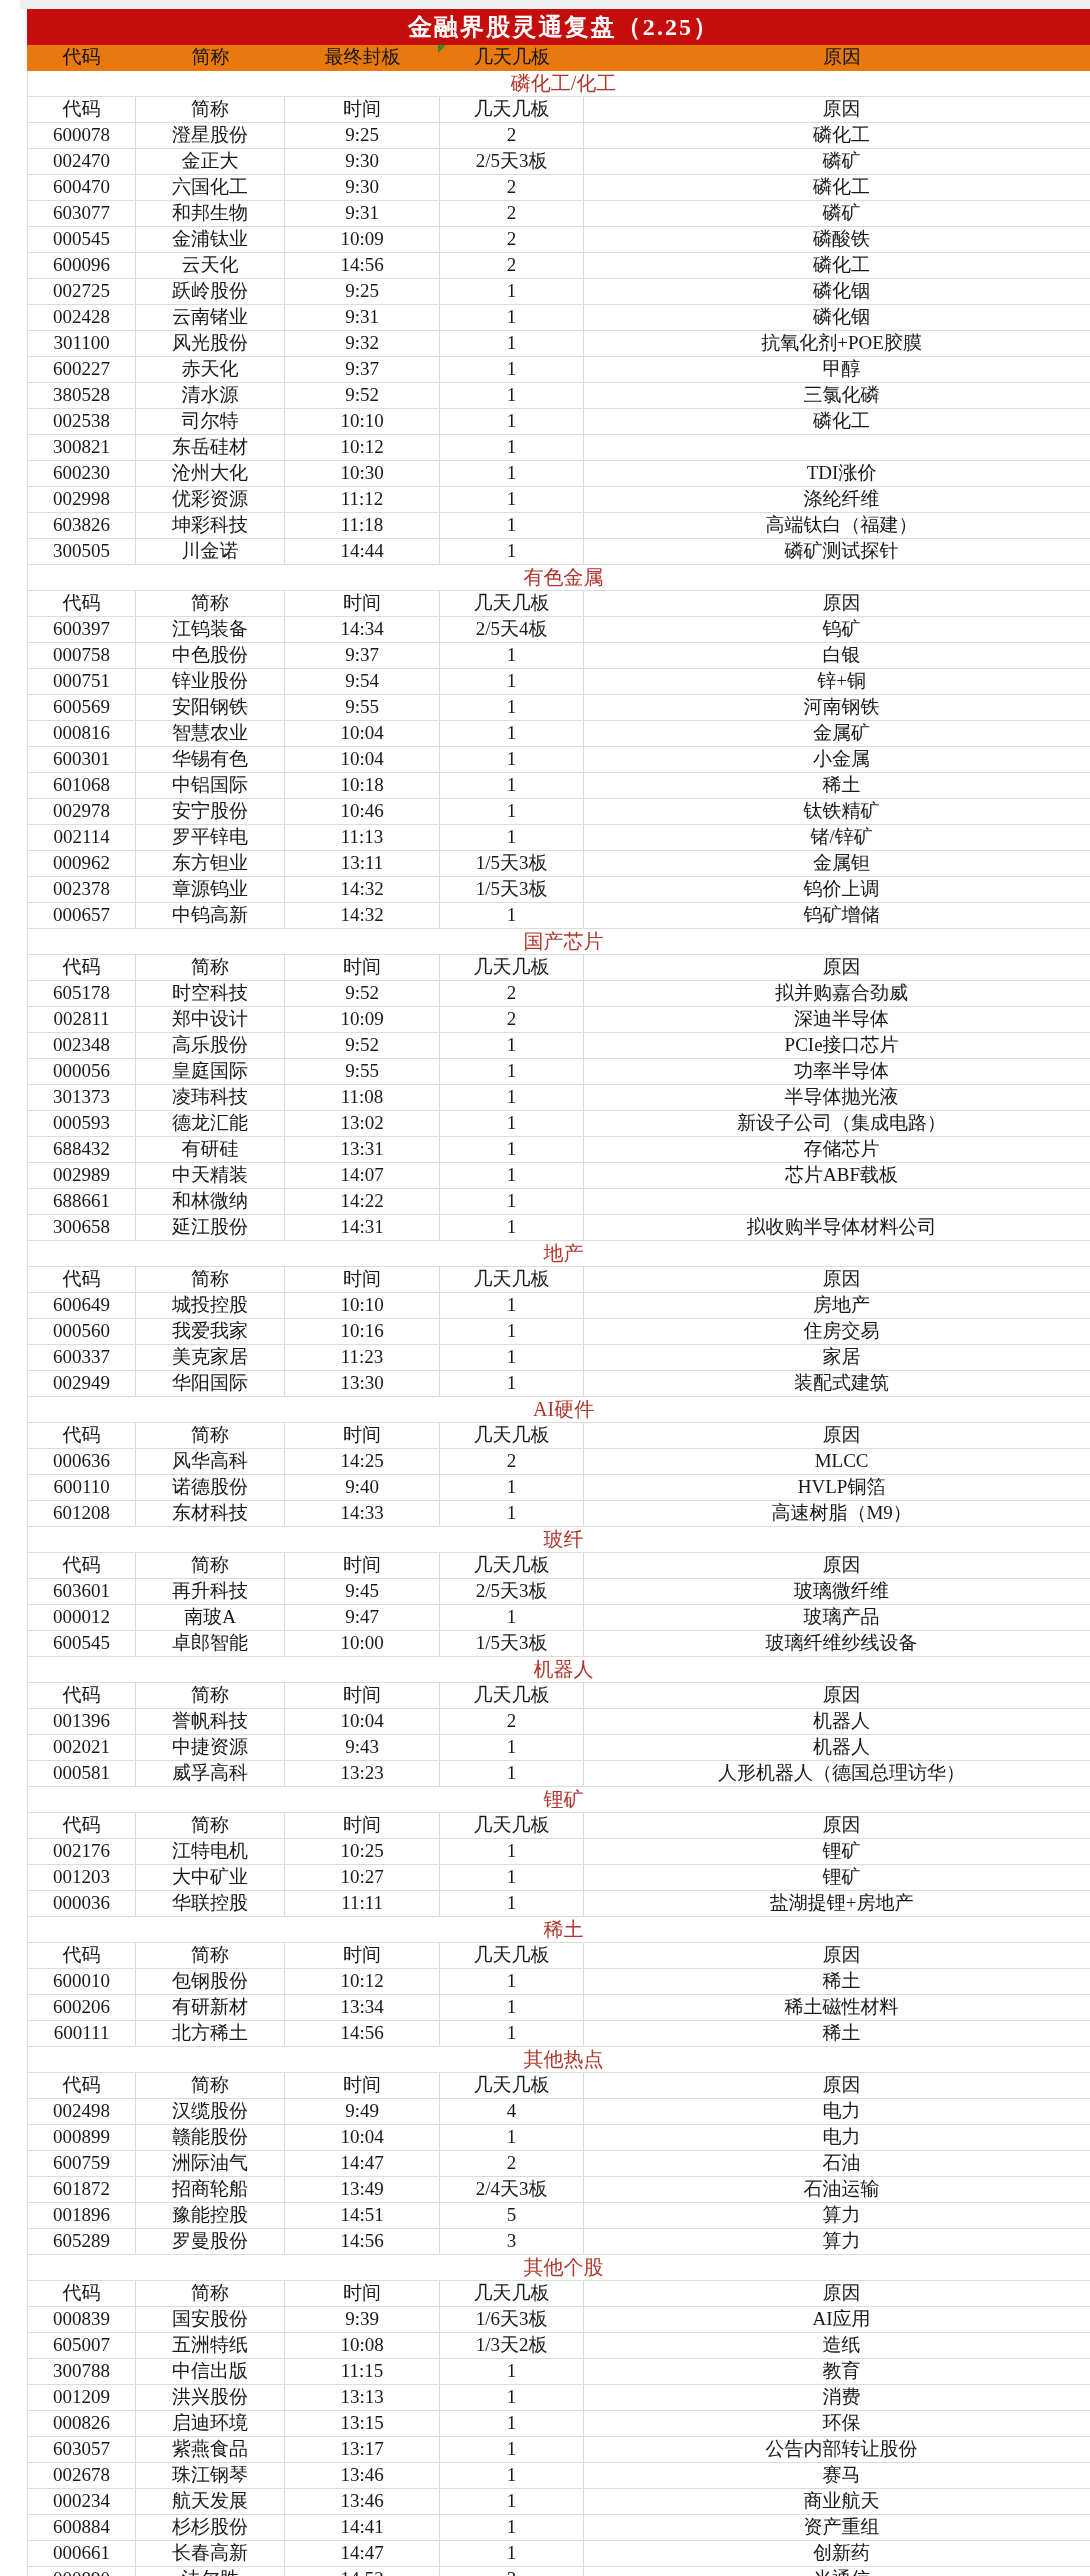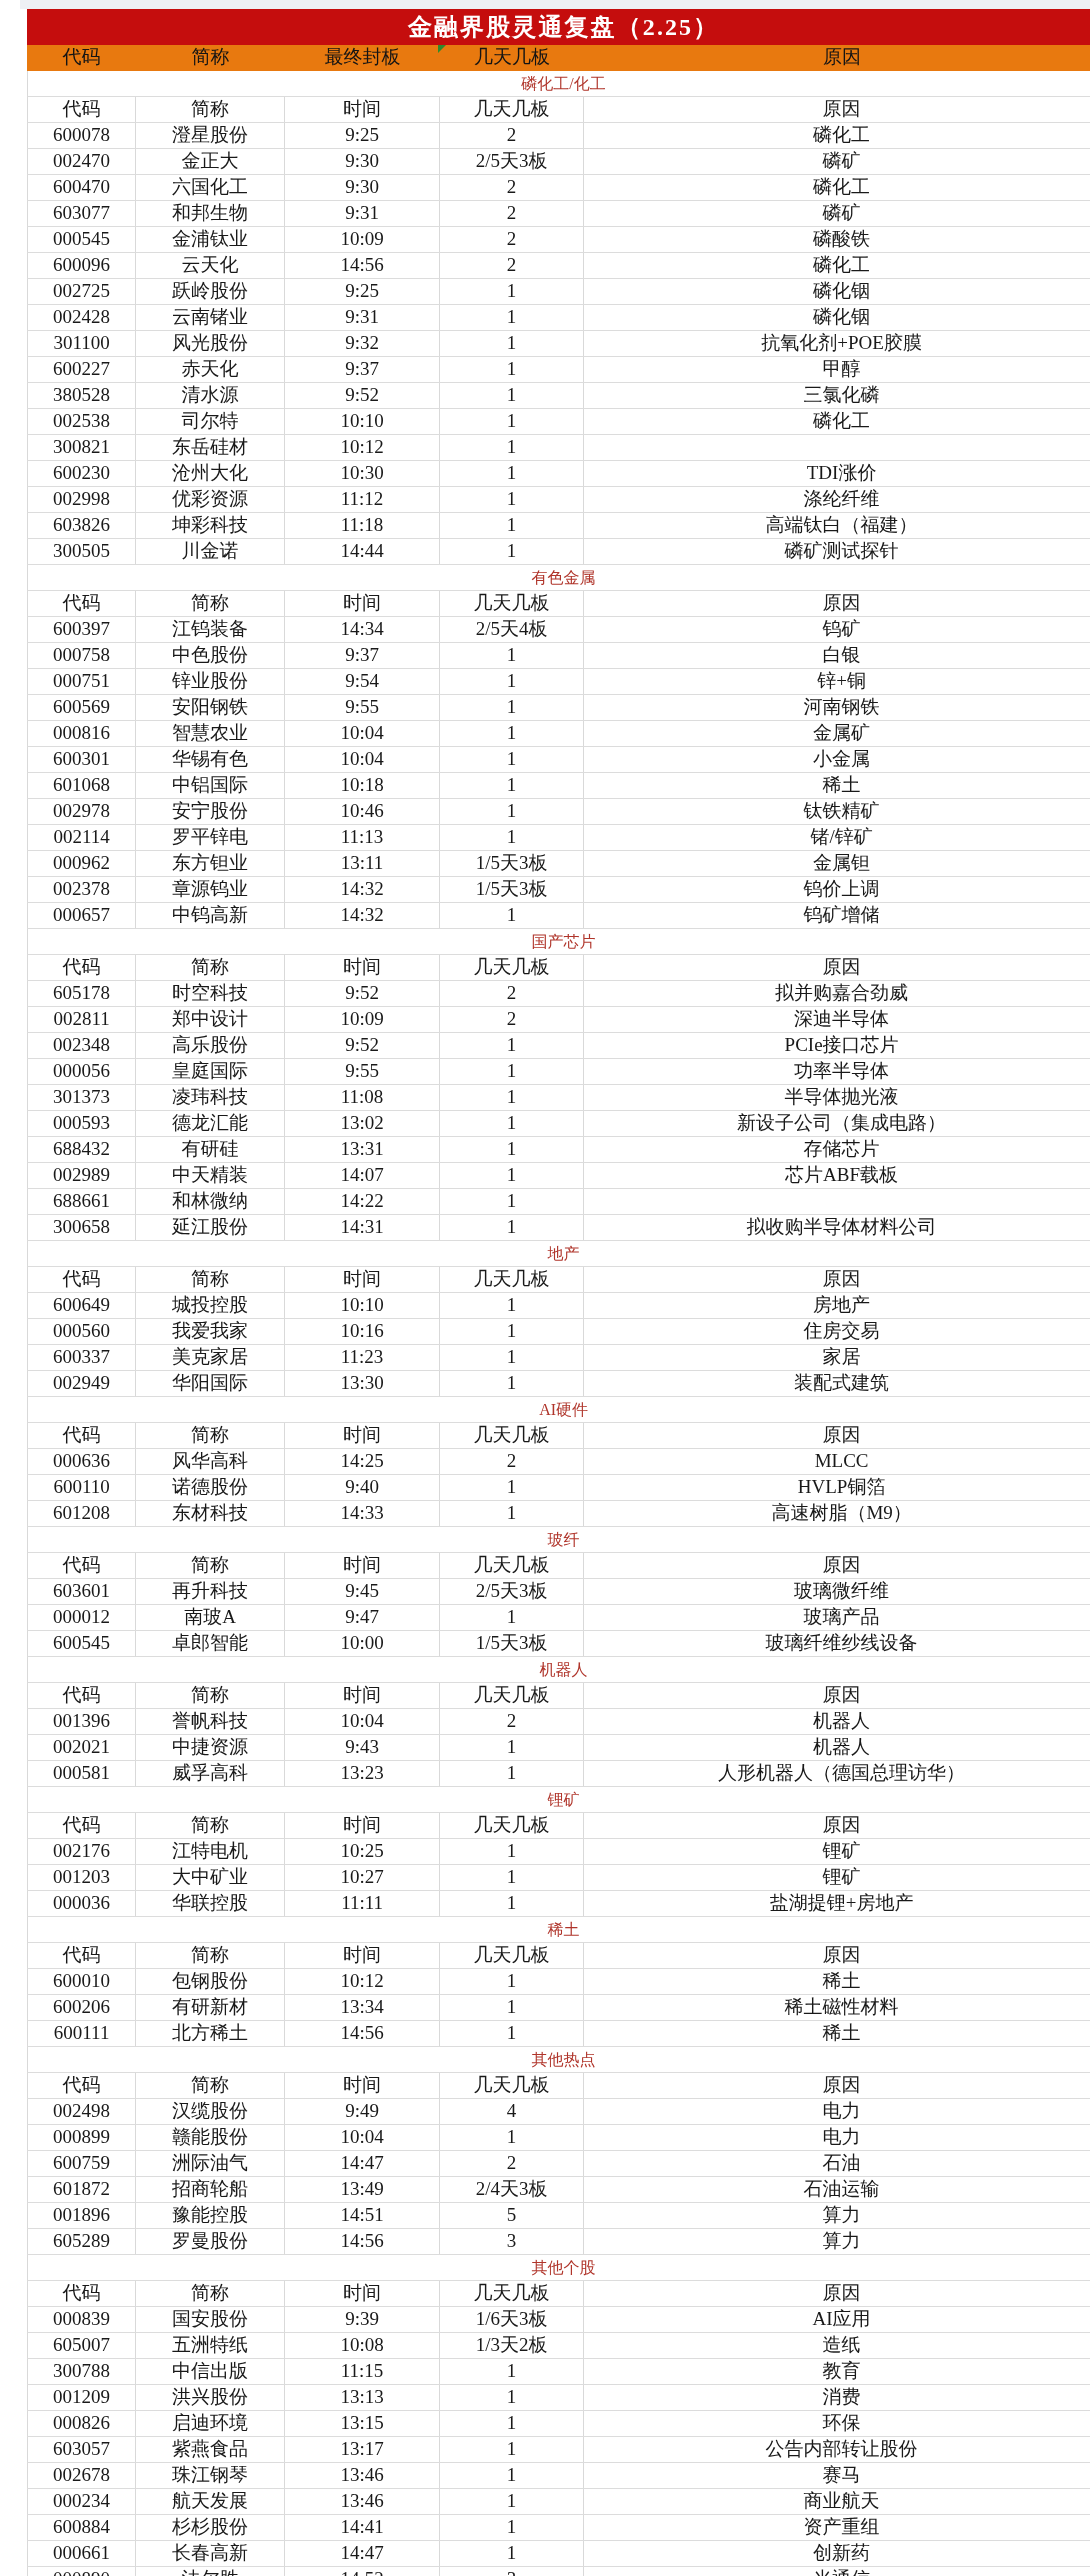--- a/index.html
+++ b/index.html
@@ -25,21 +25,21 @@
   .c1{width:149px;}
   .c2{width:155px;}
   .c3{width:144px;}
   .c4{flex:1;}
   .head-row .cell, .data-row .cell{border-right:0.7px solid #d9d9d9;}
   .head-row .cell:first-child, .data-row .cell:first-child{border-left:0.7px solid #d9d9d9;}
   .title-row{
     justify-content:center;align-items:center;
     border-left:0.7px solid #d9d9d9;border-right:0.7px solid #d9d9d9;
   }
-  .sec-title{color:#b0352b;font-size:16px;line-height:25px;}
+  .sec-title{color:#b0352b;font-size:20px;line-height:25px;}
   .corner-flag{
     position:absolute;left:411px;top:0;width:0;height:0;
     border-top:8.6px solid #2e8b2e;border-right:8.6px solid transparent;
   }
 </style>
 </head>
 <body>
 
 <div class="page">
   <div class="topstrip"></div>

